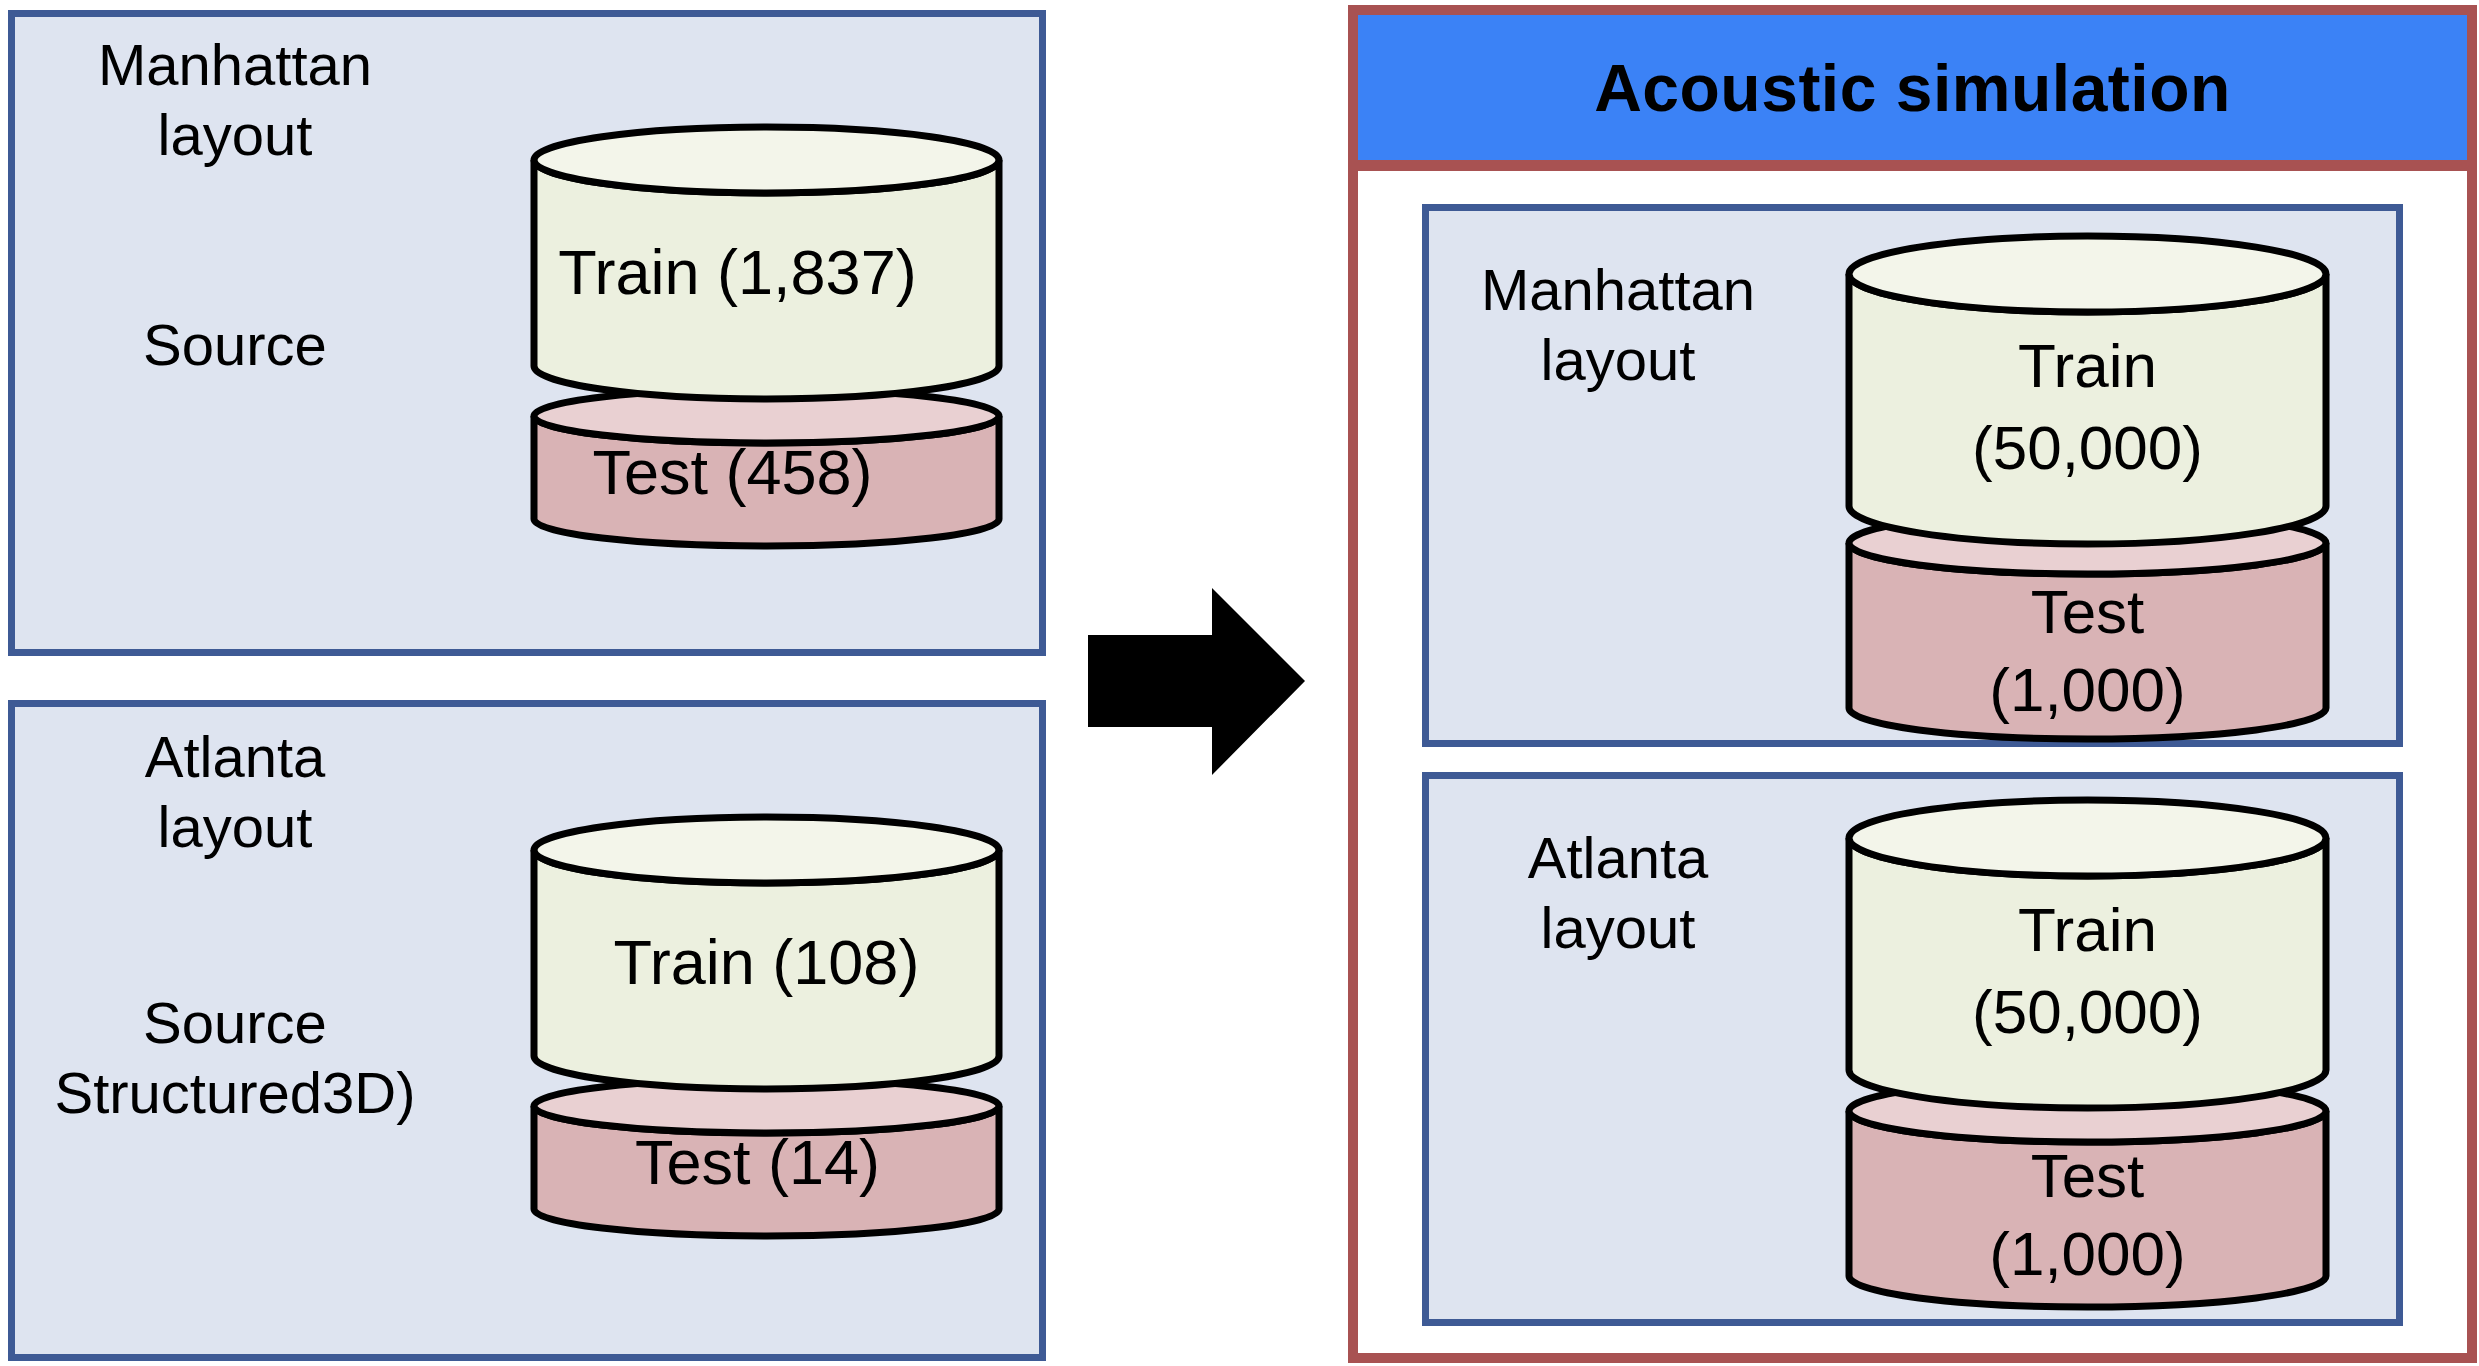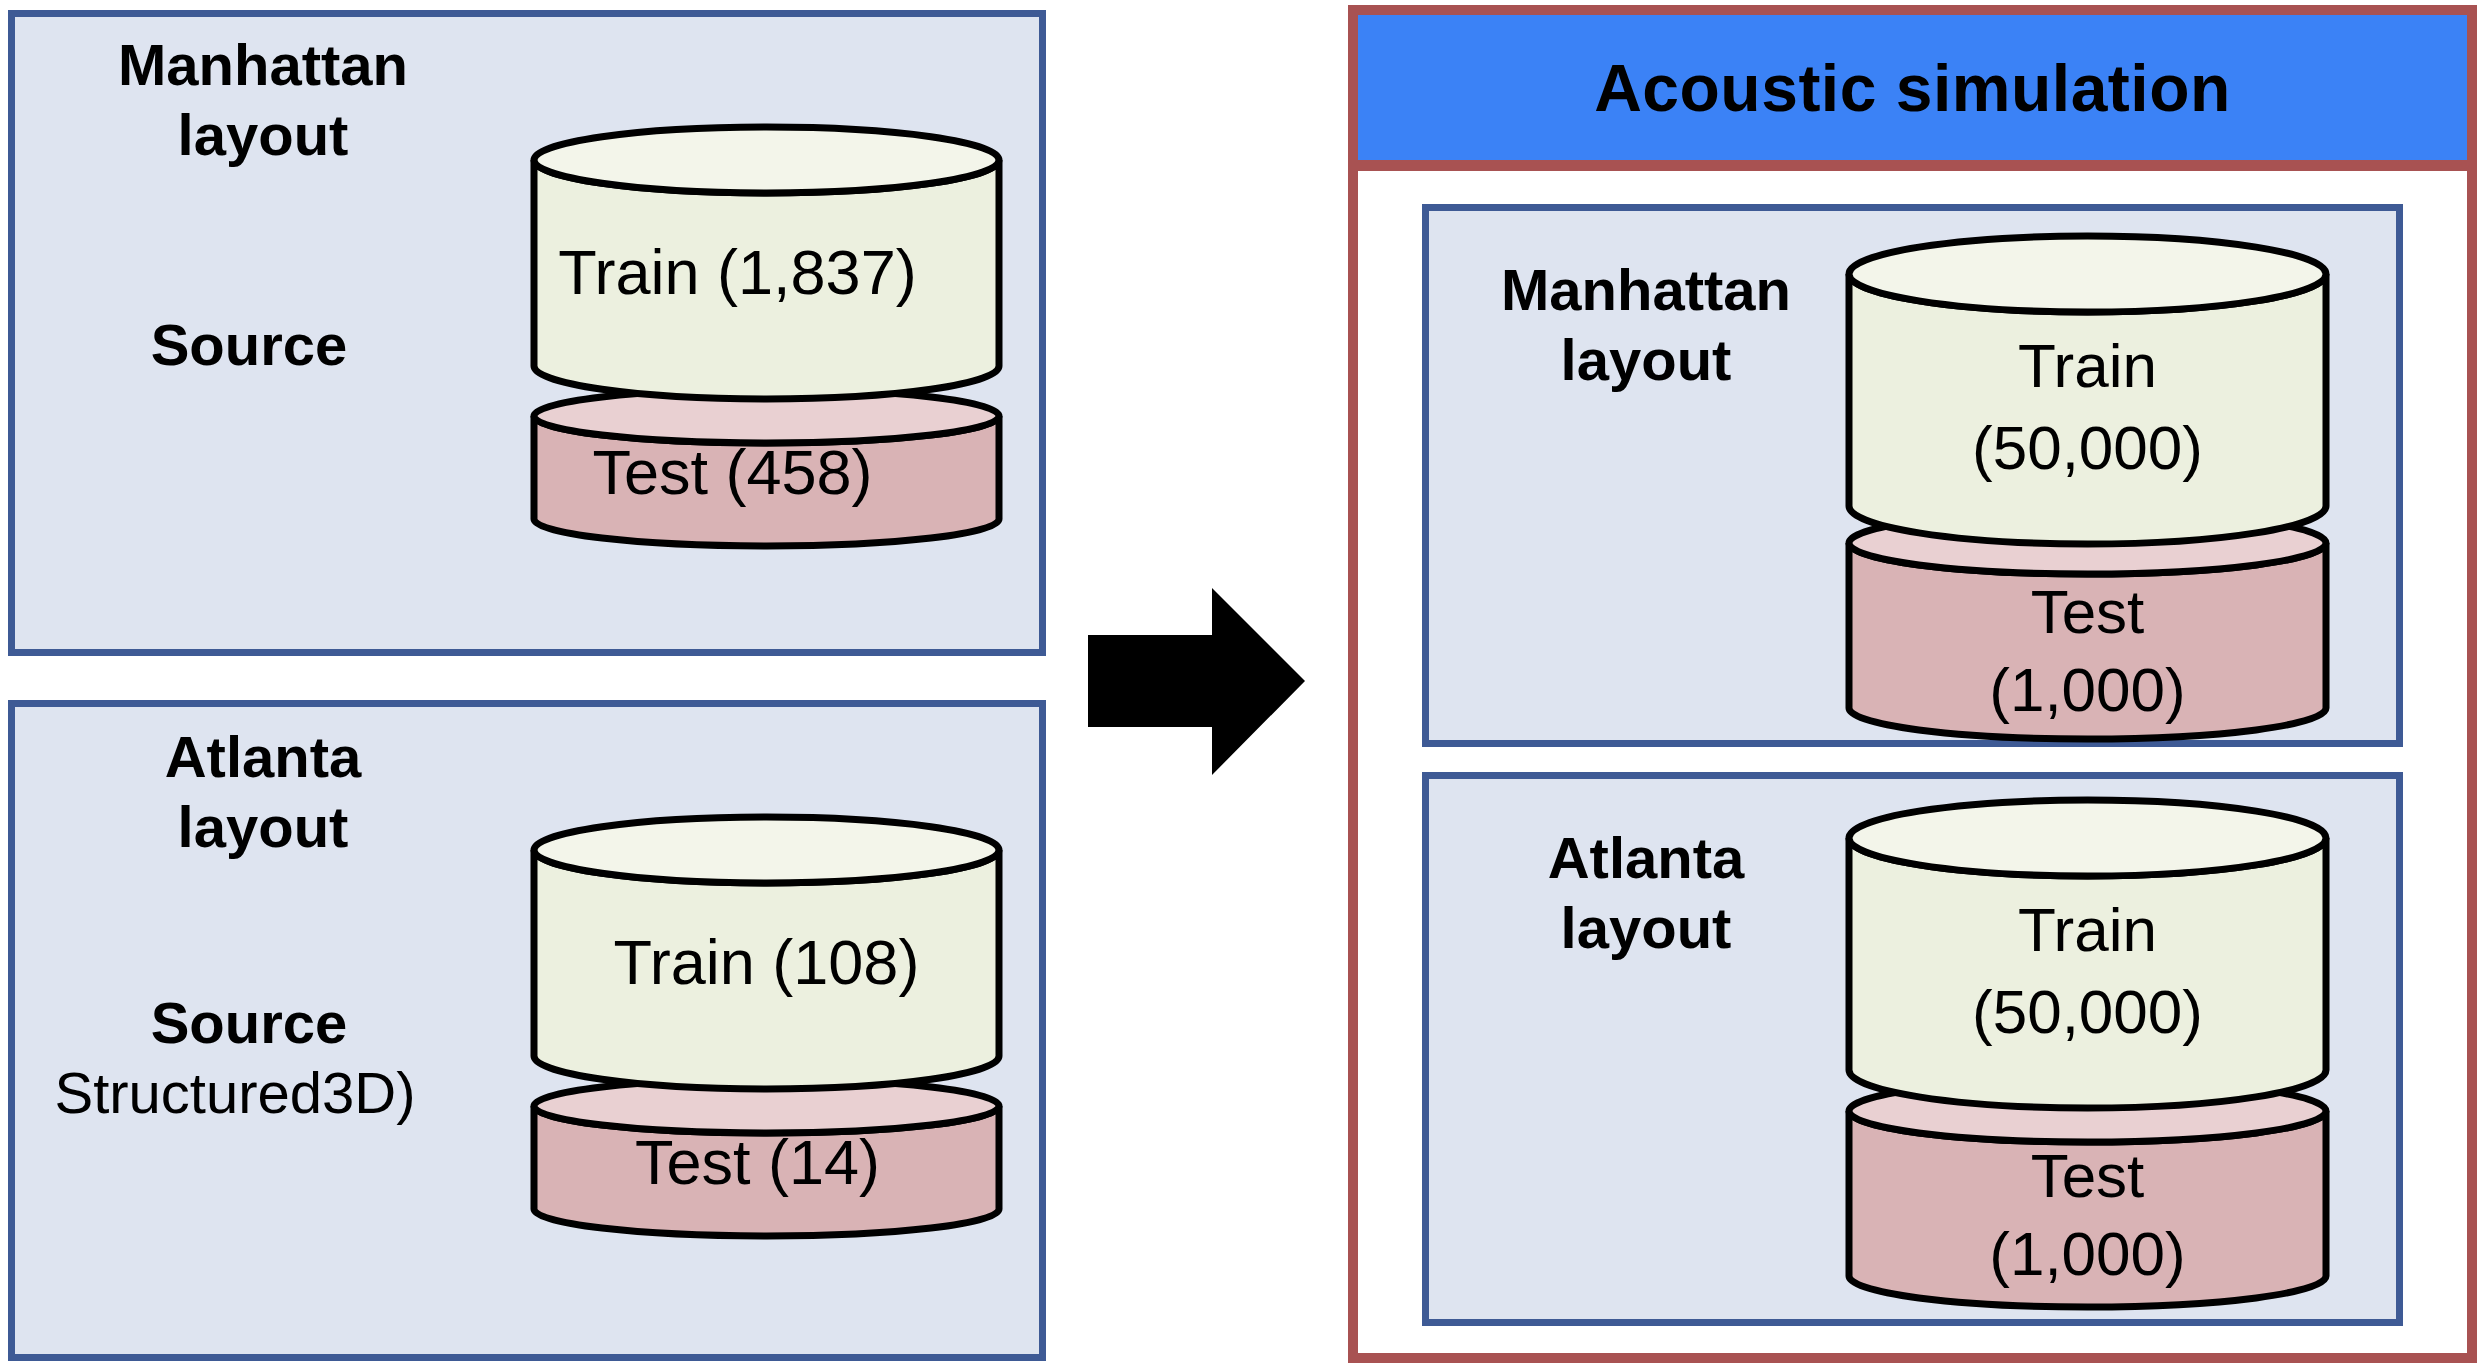--- a/index.html
+++ b/index.html
@@ -14,21 +14,21 @@
   .outer-red{
     background:#ffffff;border:10px solid #a85252;box-sizing:border-box;
   }
   .header-band{
     position:absolute;left:0;top:0;right:0;height:145px;
     background:#3b82f6;border-bottom:11px solid #a85252;
     display:flex;align-items:center;justify-content:center;
   }
   .sim-title{font-size:66px;font-weight:bold;letter-spacing:0.5px;}
   .lbl{text-align:center;line-height:70px;font-size:58px;}
-  .bold{font-weight:bold;padding-left:28px;}
+  .bold{font-weight:normal;}
   .cyl-label{
     text-align:center;font-size:63px;line-height:72px;
   }
   .cyl-label2{
     text-align:center;font-size:62px;
   }
   svg{display:block;}
   .cyl-body-train{fill:#ecf0df;stroke:#000;stroke-width:7;}
   .cyl-top-train{fill:#f3f5ea;stroke:#000;stroke-width:7;}
   .cyl-body-test{fill:#d9b3b5;stroke:#000;stroke-width:7;}

